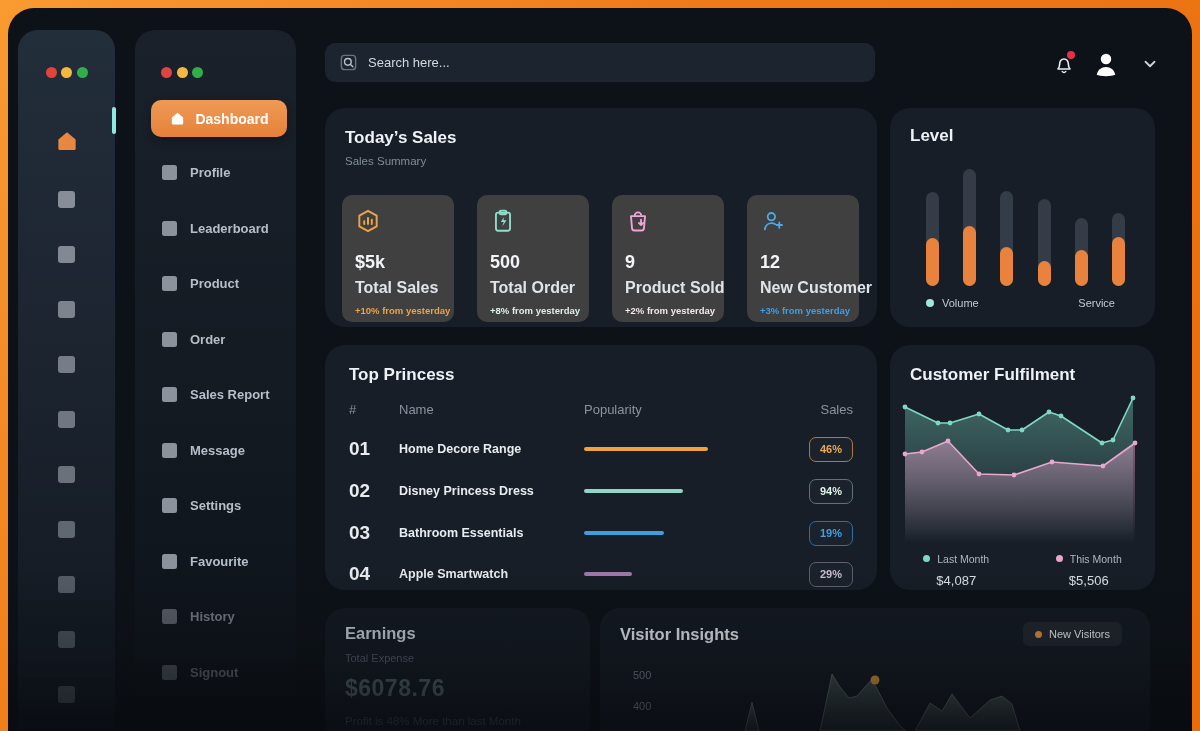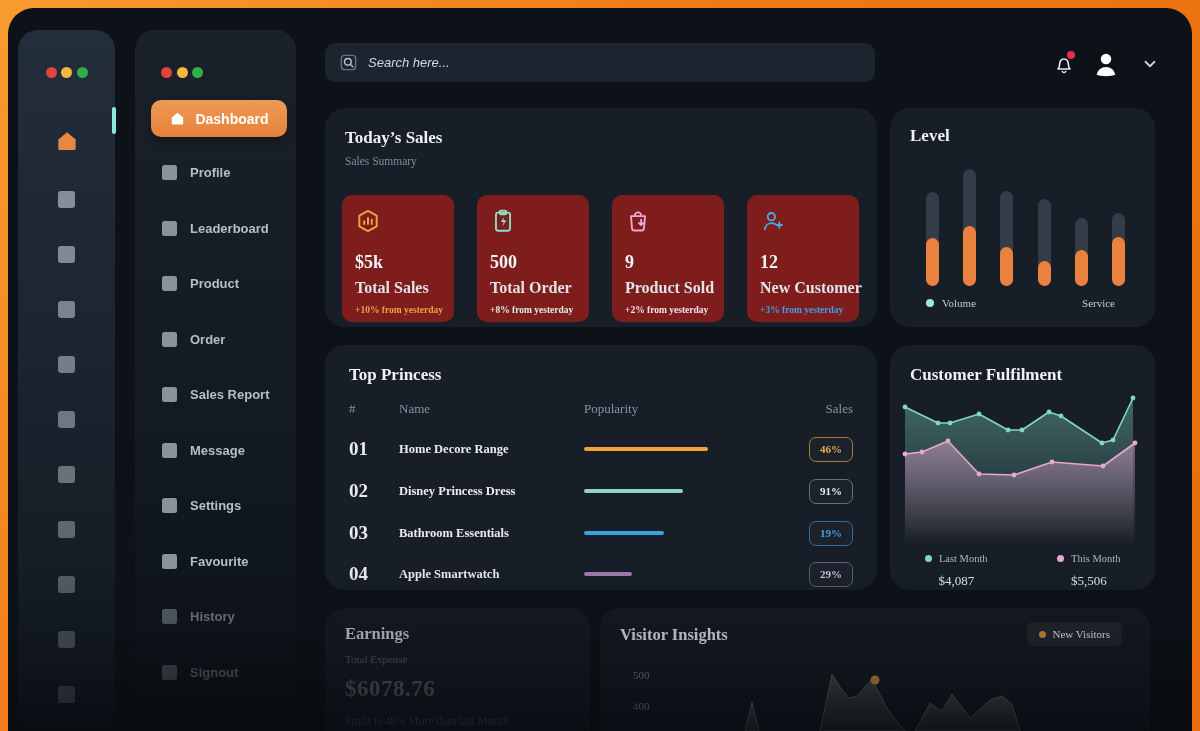--- a/index.html
+++ b/index.html
@@ -44,40 +44,40 @@
   .nav-item { height:39.5px; display:flex; align-items:center; gap:13px; padding-left:11px; cursor:pointer; }
   .nav-sq { width:15px; height:15px; border-radius:2.5px; background:#8b929c; flex:0 0 auto; }
   .nav-item span:last-child { color:#b7bec9; font-size:13px; font-weight:600; }
   .nav-item:nth-child(10) { opacity:.6; }
   .nav-item:nth-child(11) { opacity:.42; }
 
   
   .search { position:absolute; left:317px; top:35px; width:550px; height:39px; border-radius:10px;
             background:#1b242f; display:flex; align-items:center; gap:10px; padding:0 14px; }
   .search svg { width:19px; height:19px; flex:0 0 auto; }
-  .search input { flex:1; background:transparent; border:none; outline:none; color:#f9a8d4; font-size:13px; font-family:"Liberation Sans",sans-serif;font-style:italic; }
+  .search input { flex:1; background:transparent; border:none; outline:none; color:#f9a8d4; font-size:13px; font-family:"Liberation Sans",sans-serif; }
   .search input::placeholder { color:#d2d8df; opacity:1; }
   .hbtn { position:absolute; top:40px; width:32px; height:32px; display:flex; align-items:center; justify-content:center; cursor:pointer; }
   .bell { left:1040px; }
   .bell svg { width:24px; height:24px; }
   .bell .nbadge { position:absolute; top:3px; right:5px; width:8px; height:8px; border-radius:50%; background:#e82d4b; }
   .avatar { left:1082px; }
   .avatar svg { width:30px; height:30px; }
   .chev { left:1126px; }
   .chev svg { width:18px; height:18px; }
 
   
-  .card { position:absolute; background:#171e27; border-radius:20px;font-family:Liberation Serif, serif; }
+  .card { position:absolute; background:#171e27; border-radius:20px; }
   .card-title { color:#eef1f5; font-size:17px; font-weight:700; }
 
   
   #card-sales { left:317px; top:100px; width:552px; height:219px; padding:20px 17px 0 20px; }
   #card-sales .sub { color:#828c99; font-size:11.5px; margin-top:7px; }
   .stats-row { position:absolute; left:17px; right:17px; top:87px; display:flex; gap:23px; }
-  .stat-card { width:112px; height:127px; background:#7f1d1d; border-radius:10px; padding:13px; }
+  .stat-card { width:112px; height:127px; background:#404040; border-radius:10px; padding:13px; }
   .stat-card svg { width:26px; height:26px; color:var(--ic,#fff); display:block; }
   .stat-value { color:#f2f4f7; font-size:18px; font-weight:700; margin-top:18px; }
   .stat-label { color:#dfe4ea; font-size:16px; font-weight:600; margin-top:6px; white-space:nowrap; }
   .stat-delta { font-size:9.5px; font-weight:600; margin-top:8px; white-space:nowrap; }
 
   
   #card-level { left:882px; top:100px; width:265px; height:219px; padding:18px 20px 0 20px; }
   .lvl-bars { position:absolute; left:36px; right:30px; top:61px; height:117px;
               display:flex; justify-content:space-between; align-items:flex-end; }
   .lvl-group { position:relative; width:13px; height:117px; }
@@ -366,21 +366,21 @@
             <span class="badge" style="color: rgb(237, 171, 78); border-color: rgb(168, 124, 54);">46%</span>
           </span>
       </div>
       <div class="tp-row" style="top:125px">
         <span class="c-num">02</span>
         <span class="c-name">Disney Princess Dress</span>
         <span class="c-pop">
             <span class="pop-fill" style="width: 58%; background: rgb(143, 214, 197);"></span>
           </span>
         <span class="c-sales">
-            <span class="badge" style="color: rgb(223, 243, 234); border-color: rgb(91, 118, 114);">91%</span>
+            <span class="badge" style="color: rgb(223, 243, 234); border-color: rgb(91, 118, 114);">94%</span>
           </span>
       </div>
       <div class="tp-row" style="top:167px">
         <span class="c-num">03</span>
         <span class="c-name">Bathroom Essentials</span>
         <span class="c-pop">
             <span class="pop-fill" style="width: 47%; background: rgb(61, 159, 220);"></span>
           </span>
         <span class="c-sales">
             <span class="badge" style="color: rgb(62, 162, 229); border-color: rgb(46, 110, 166);">19%</span>

